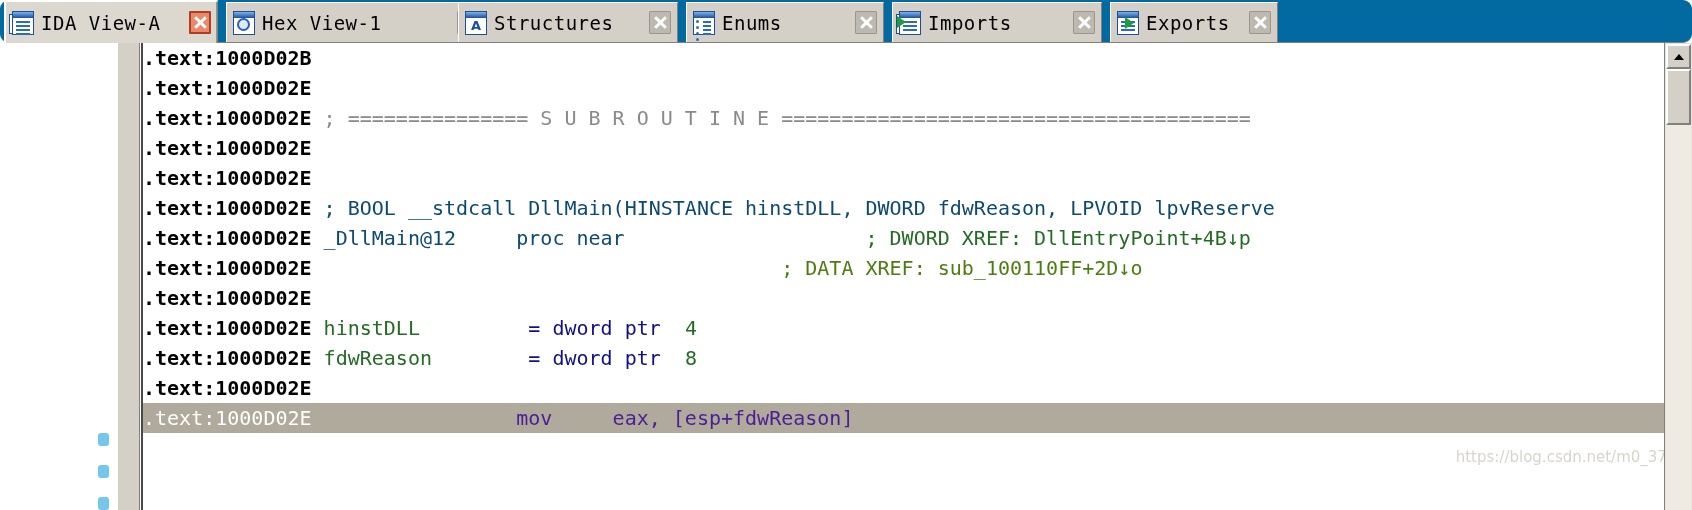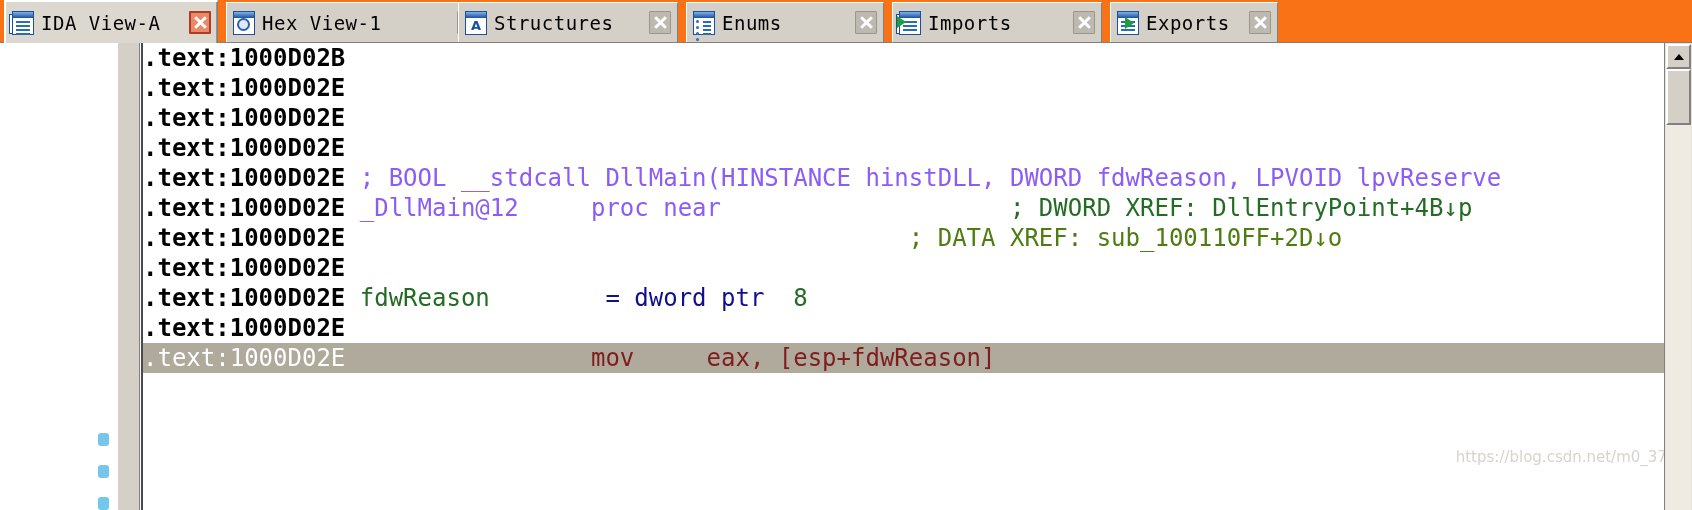--- a/index.html
+++ b/index.html
@@ -13,23 +13,24 @@
     overflow: hidden;
     font-family: "DejaVu Sans Mono", monospace;
   }
 
   
   #tabbar {
     position: absolute;
     left: 0; top: 0;
     width: 1692px;
     height: 43px;
-    background: #f97316;
+    background: #0369a1;
     border-bottom: 1px solid #808080;
     box-sizing: border-box;
+    border-radius: 9px;
   }
   .tab {
     position: absolute;
     top: 2px;
     height: 40px;
     background: #d4d0c8;
     border-left: 1px solid #ffffff;
     border-top: 1px solid #ffffff;
     border-right: 1px solid #808080;
     border-bottom: none;
@@ -175,36 +176,36 @@
     border-left: 2px solid #4a4a4a;
     box-sizing: border-box;
     overflow: hidden;
   }
   .line {
     position: relative;
     height: 30px;
     line-height: 30px;
     white-space: pre;
     font-family: "DejaVu Sans Mono", monospace;
-    font-size: 24px;
+    font-size: 20px;
     color: #000000;
     letter-spacing: 0px;
   }
   .line.sel {
     background: #b0aa9c;
     color: #ffffff;
   }
   .addr { color: #000000; font-weight: bold; }
   .line.sel .addr { color: #ffffff; font-weight: normal; }
   .c-sep   { color: #8a8a8a; }
-  .c-blue  { color: #8b5cf6; }
+  .c-blue  { color: #0c4a6e; }
   .c-green { color: #246b24; }
   .c-navy  { color: #10108c; }
   .c-lav   { color: #4d7c0f; }
-  .c-white { color: #7f1d1d; }
+  .c-white { color: #4c1d95; }
 
   
   #vscroll {
     position: absolute;
     left: 1664px; top: 43px;
     width: 28px; height: 467px;
     background: #e8e4dc;
     border-left: 1px solid #808080;
     box-sizing: border-box;
   }
@@ -377,26 +378,28 @@
 <div id="workspace">
   <div id="gutter">
       <div class="marker-dot" style="top: 390px; left: 98px;"></div>
       <div class="marker-dot" style="top: 422px; left: 98px;"></div>
       <div class="marker-dot" style="top: 454px; left: 98px;"></div>
     </div>
   <div id="leftrail"></div>
   <div id="code">
       <div class="line"><span class="addr">.text:1000D02B</span></div>
       <div class="line"><span class="addr">.text:1000D02E</span></div>
+      <div class="line"><span class="addr">.text:1000D02E</span><span class="c-sep"> ; </span><span class="c-sep">=============== S U B R O U T I N E =======================================</span></div>
       <div class="line"><span class="addr">.text:1000D02E</span></div>
       <div class="line"><span class="addr">.text:1000D02E</span></div>
       <div class="line"><span class="addr">.text:1000D02E</span><span class="c-blue"> ; BOOL __stdcall DllMain(HINSTANCE hinstDLL, DWORD fdwReason, LPVOID lpvReserve</span></div>
       <div class="line"><span class="addr">.text:1000D02E</span><span class="c-blue"> _DllMain@12</span><span class="c-blue">     proc near</span><span class="c-green">                    ; DWORD XREF: </span><span class="c-green">DllEntryPoint+4B</span><span class="c-green">↓p</span></div>
       <div class="line"><span class="addr">.text:1000D02E</span><span class="c-lav">                                       ; DATA XREF: </span><span class="c-lav">sub_100110FF+2D</span><span class="c-lav">↓o</span></div>
       <div class="line"><span class="addr">.text:1000D02E</span></div>
+      <div class="line"><span class="addr">.text:1000D02E</span><span class="c-green"> hinstDLL</span><span class="c-navy">         = </span><span class="c-navy">dword ptr</span><span class="c-navy">  </span><span class="c-green">4</span></div>
       <div class="line"><span class="addr">.text:1000D02E</span><span class="c-green"> fdwReason</span><span class="c-navy">        = </span><span class="c-navy">dword ptr</span><span class="c-navy">  </span><span class="c-green">8</span></div>
       <div class="line"><span class="addr">.text:1000D02E</span></div>
       <div class="line sel"><span class="addr">.text:1000D02E</span><span class="c-white">                 mov     eax, [esp+fdwReason]</span></div>
     </div>
   <div id="watermark">https://blog.csdn.net/m0_3744</div>
 </div>
 
 <div id="vscroll">
   <div class="sb-btn sb-up" style="top:1px">
     <div class="tri"></div>

